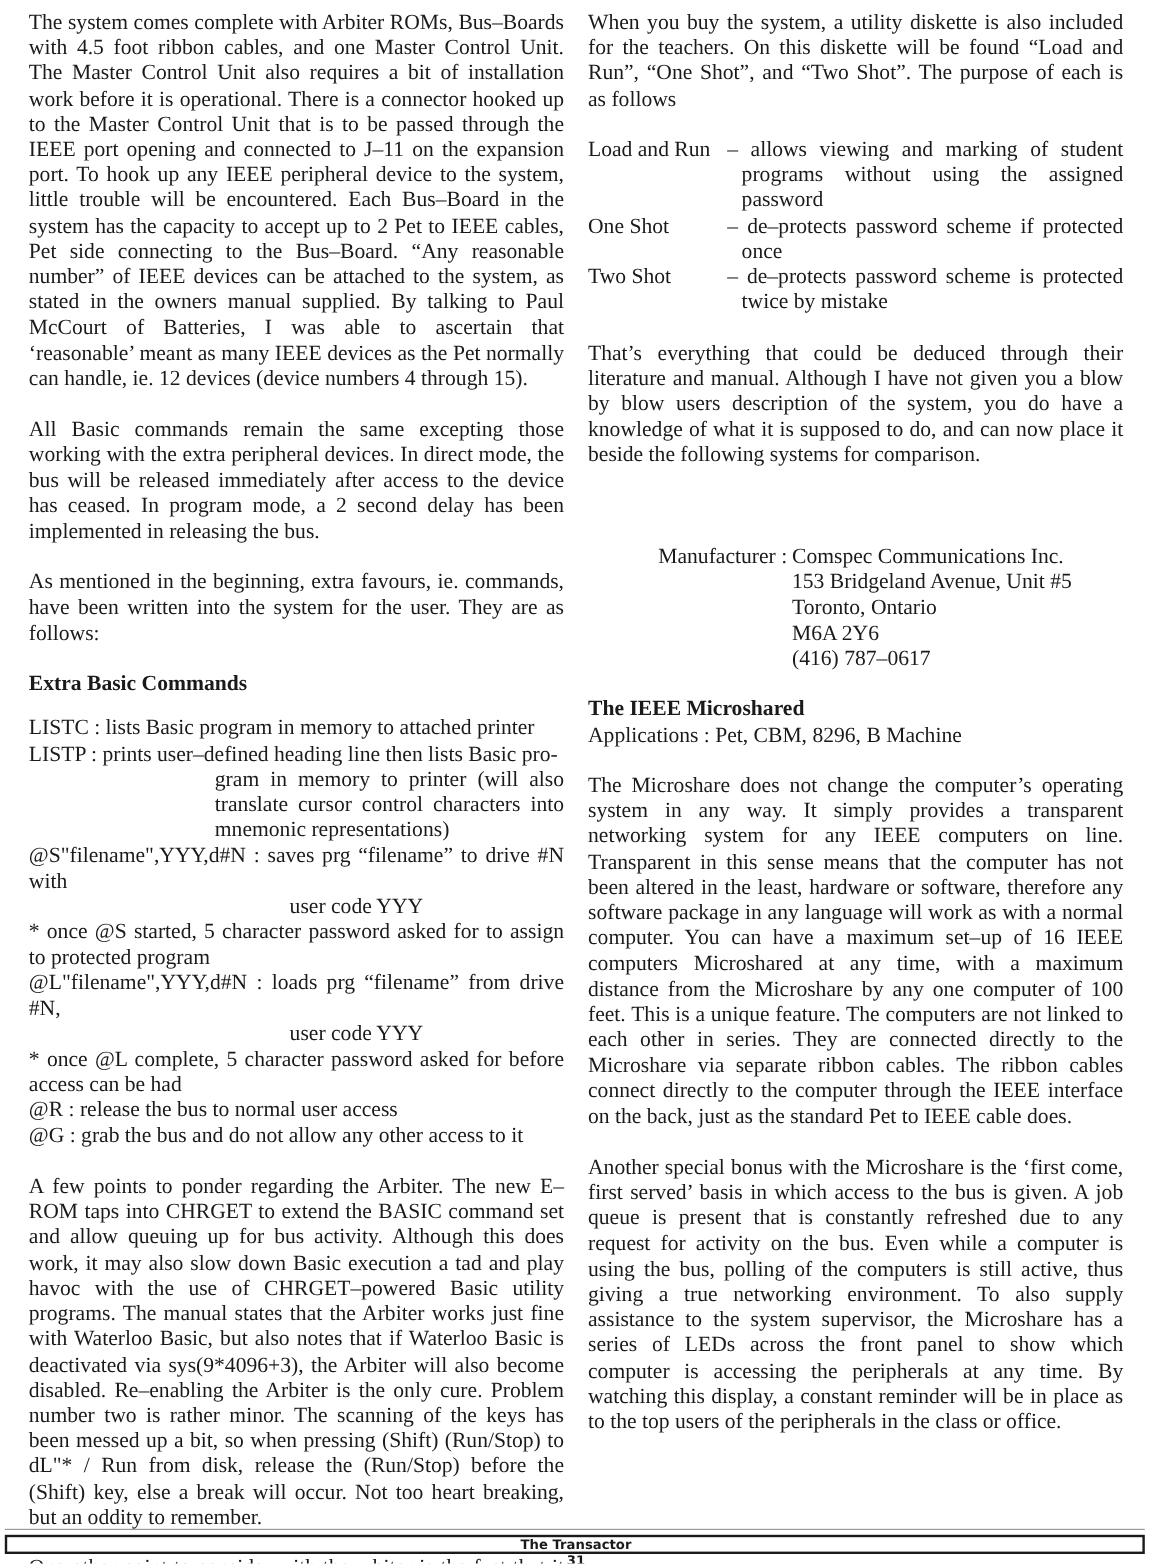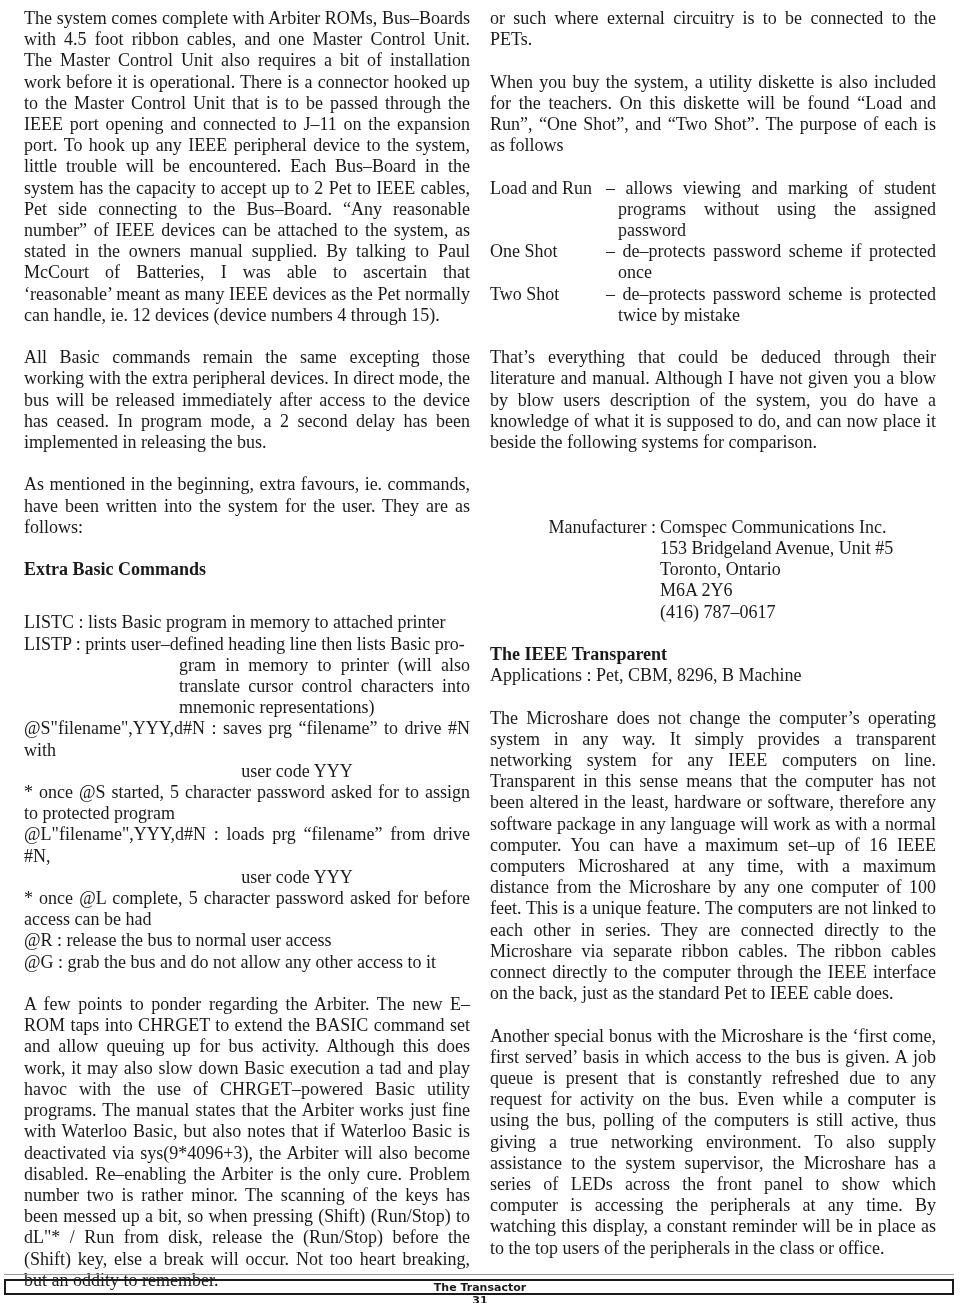--- a/index.html
+++ b/index.html
@@ -8,21 +8,21 @@
     font-family: "Liberation Serif", "DejaVu Serif", serif;
     color: #1a1a1a;
   }
   .col {
     position: absolute; top: 8px; width: 446px;
     font-size: 18px; line-height: 21.2px;
   }
   .col-left { left: 24px; }
   .col-right { left: 490px; }
   p { margin: 0 0 21.2px 0; text-align: justify; }
-  .heading { font-weight: bold; margin: 0 0 32px 0; }
+  .heading { font-weight: bold; margin: 0 0 16px 0; }
   .heading-center { text-align: center; font-weight: bold; margin: 0 0 21.2px 0; }
   .cmd { margin: 0; text-align: justify; }
   .cmd .hang { display: block; padding-left: 155px; text-align: justify; }
   .cmd .center-cont { display: block; text-align: center; padding-left: 100px; }
   .defrow { display: flex; margin: 0; }
   .defrow .term { width: 116px; flex: none; }
   .defrow .desc { flex: 1; text-align: justify; padding-left: 12px; text-indent: -12px; }
   .addr { display: flex; margin: 0 0 21.2px 0; }
   .addr .label { width: 166px; text-align: right; flex: none; padding-right: 4px; }
   .addr .lines div { white-space: nowrap; }
@@ -63,21 +63,20 @@
     <div class="cmd">* once @L complete, 5 character password asked for before access can be had</div>
     <div class="cmd">@R : release the bus to normal user access</div>
     <div class="cmd">@G : grab the bus and do not allow any other access to it</div>
   </div>
   <div class="spacer"></div>
   <p>A few points to ponder regarding the Arbiter. The new E–ROM taps into CHRGET to extend the BASIC command set and allow queuing up for bus activity. Although this does work, it may also slow down Basic execution a tad and play havoc with the use of CHRGET–powered Basic utility programs. The manual states that the Arbiter works just fine with Waterloo Basic, but also notes that if Waterloo Basic is deactivated via sys(9*4096+3), the Arbiter will also become disabled. Re–enabling the Arbiter is the only cure. Problem number two is rather minor. The scanning of the keys has been messed up a bit, so when pressing (Shift) (Run/Stop) to dL"* / Run from disk, release the (Run/Stop) before the (Shift) key, else a break will occur. Not too heart breaking, but an oddity to remember.</p>
   <p>One other point to consider with the arbiter is the fact that it uses the user port. This may be a problem in an assistance lab</p>
 </div>
 
 <div class="col col-right">
-  <p>or such where external circuitry is to be connected to the PETs.</p>
   <p>When you buy the system, a utility diskette is also included for the teachers. On this diskette will be found “Load and Run”, “One Shot”, and “Two Shot”. The purpose of each is as follows</p>
   <div style="margin-bottom:21.2px">
     <div class="defrow">
       <span class="term">Load and Run</span>
       <span class="desc">– allows viewing and marking of student programs without using the assigned password</span>
     </div>
     <div class="defrow">
       <span class="term">One Shot</span>
       <span class="desc">– de–protects password scheme if protected once</span>
     </div>
@@ -92,21 +91,21 @@
   <div class="addr">
     <span class="label">Manufacturer :</span>
     <div class="lines">
       <div>Comspec Communications Inc.</div>
       <div>153 Bridgeland Avenue, Unit #5</div>
       <div>Toronto, Ontario</div>
       <div>M6A 2Y6</div>
       <div>(416) 787–0617</div>
     </div>
   </div>
-  <div class="heading" style="margin:0">The IEEE Transparent</div>
+  <div class="heading" style="margin:0">The IEEE Microshared</div>
   <p>Applications : Pet, CBM, 8296, B Machine</p>
   <p>The Microshare does not change the computer’s operating system in any way. It simply provides a transparent networking system for any IEEE computers on line. Transparent in this sense means that the computer has not been altered in the least, hardware or software, therefore any software package in any language will work as with a normal computer. You can have a maximum set–up of 16 IEEE computers Microshared at any time, with a maximum distance from the Microshare by any one computer of 100 feet. This is a unique feature. The computers are not linked to each other in series. They are connected directly to the Microshare via separate ribbon cables. The ribbon cables connect directly to the computer through the IEEE interface on the back, just as the standard Pet to IEEE cable does.</p>
   <p>Another special bonus with the Microshare is the ‘first come, first served’ basis in which access to the bus is given. A job queue is present that is constantly refreshed due to any request for activity on the bus. Even while a computer is using the bus, polling of the computers is still active, thus giving a true networking environment. To also supply assistance to the system supervisor, the Microshare has a series of LEDs across the front panel to show which computer is accessing the peripherals at any time. By watching this display, a constant reminder will be in place as to the top users of the peripherals in the class or office.</p>
 </div>
 
 <div class="footer-rule"></div>
 <div class="footer">
   <span>The Transactor</span>
   <span>31</span>
   <span>Volume 6, Issue 02</span>

